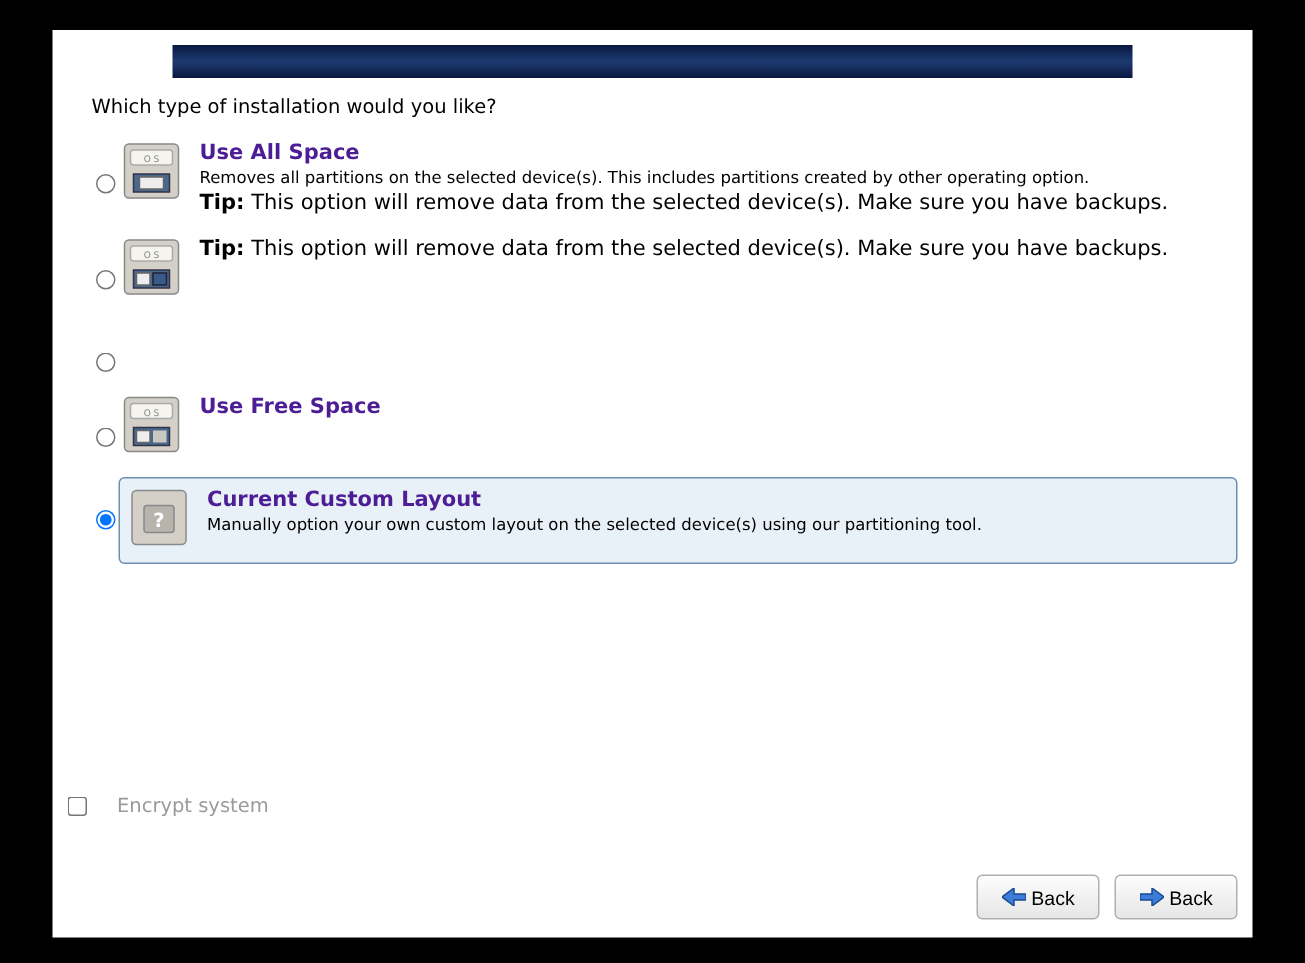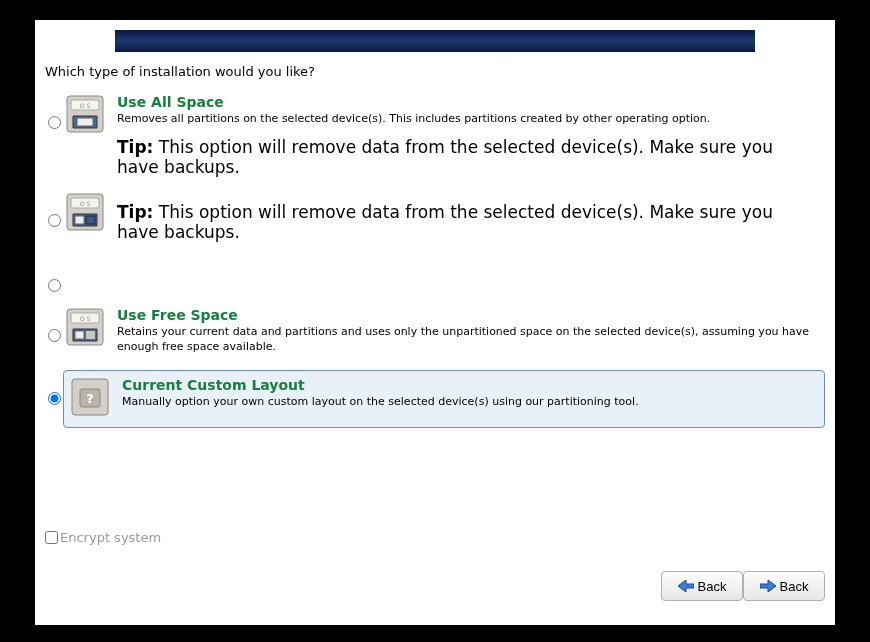--- a/index.html
+++ b/index.html
@@ -21,21 +21,21 @@
   display: flex;
   flex-direction: column;
 }
 .banner {
   height: 22px;
   margin: 10px 80px 0 80px;
   background: linear-gradient(to bottom, #0a1840 0%, #1d3a70 50%, #0a1840 100%);
 }
 .content {
   flex: 1;
-  padding: 12px 10px 0 10px;
+  padding: 12px 10px 0 26px;
   overflow: hidden;
 }
 .question {
   font-size: 13px;
   margin-bottom: 12px;
   color: #000;
 }
 .options { margin: 0 0 0 0; }
 .option-row {
   display: flex;
@@ -67,57 +67,58 @@
   width: 40px;
   height: 40px;
   flex-shrink: 0;
   margin-top: 0;
 }
 .opt-text { flex: 1; }
 .opt-title {
   font-weight: bold;
   font-size: 14px;
   margin-bottom: 2px;
-  color: #15803d;
+  color: #4c1d95;
 }
 .opt-desc {
   font-size: 11px;
   color: #000;
   line-height: 1.35;
 }
 .opt-tip {
-  font-size: 17px;
-  margin-top: 10px;
+  font-size: 14px;
 }
 .opt-tip b { font-weight: bold; }
 
 
 .disk-icon { position: relative; }
 .disk-icon svg { display: block; }
 
 .checks {
   position: absolute;
   bottom: 74px;
   left: 10px;
 }
 .check-row {
   display: flex;
   align-items: center;
-  gap: 2px;
+  gap: 20px;
   margin-bottom: 6px;
   color: #9a9a9a;
   text-shadow: 0 1px 0 #fff;
   font-size: 13px;
 }
 .check-row input { margin: 0; }
 
 .footer {
   height: 54px;
   display: flex;
   justify-content: flex-end;
+  align-items: center;
+  gap: 10px;
   padding: 0 10px;
 }
 .btn {
   height: 30px;
   min-width: 82px;
   border: 1px solid #b0b0b0;
   border-radius: 4px;
   background: linear-gradient(to bottom, #fdfdfd, #e6e6e6);
   display: flex;
   align-items: center;
@@ -199,21 +200,20 @@
                 <rect x="2" y="2" width="36" height="36" rx="3" fill="#d4d0c8" stroke="#888"></rect>
                 <rect x="6" y="6" width="28" height="10" rx="2" fill="#f5f5ee" stroke="#aaa"></rect>
                 <text x="20" y="14" font-size="6" text-anchor="middle" fill="#888">O S</text>
                 <path d="M8 22 L32 22 L32 34 L8 34 Z" fill="#486890" stroke="#334"></path>
                 <rect x="10" y="24" width="9" height="8" fill="#eee" stroke="#666"></rect>
                 <rect x="21" y="24" width="9" height="8" fill="#c8c8c0" stroke="none"></rect>
               </svg>
           </div>
           <div class="opt-text">
             <div class="opt-title">Use Free Space</div>
-            <div class="opt-desc">Retains your current data and partitions and uses only the unpartitioned space on the selected device(s), assuming you have enough free space available.</div>
           </div>
         </div>
       </div>
 
       <div class="option-row selected">
         <div class="opt-radio">
             <input type="radio" name="inst" checked="" style="">
           </div>
         <div class="opt-body">
           <div class="opt-icon disk-icon">

